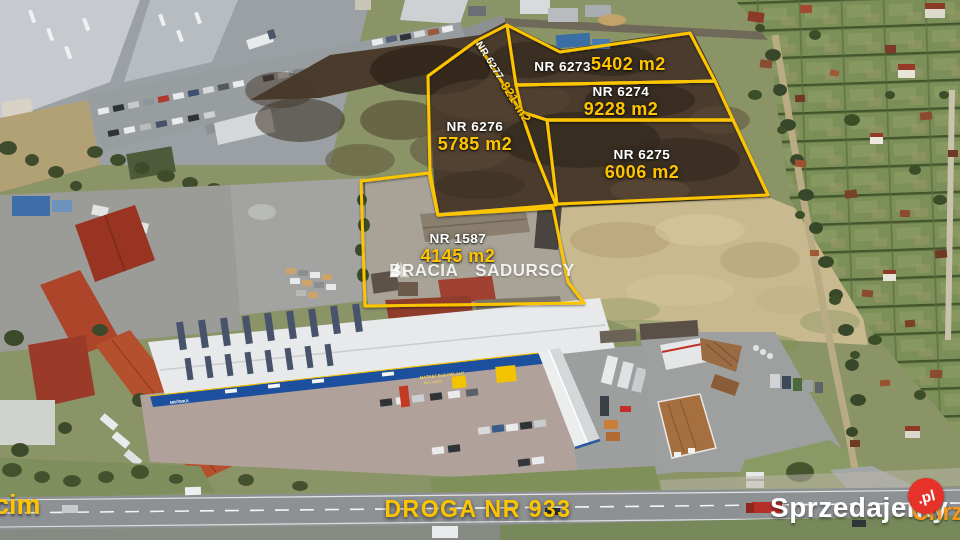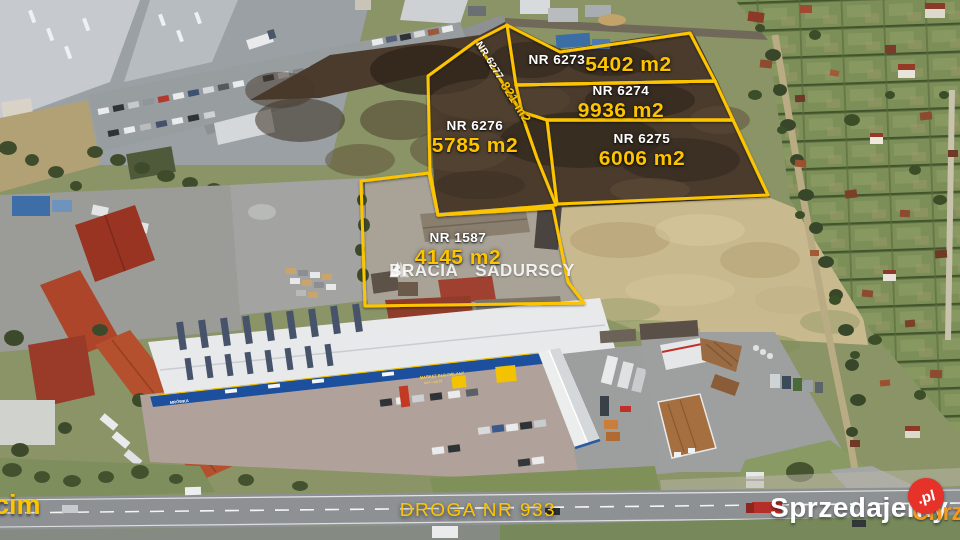--- a/index.html
+++ b/index.html
@@ -1,26 +1,26 @@
 <!DOCTYPE html>
 <html><head>
 <meta charset="utf-8">
 <style>
   html,body{margin:0;padding:0;background:#222;}
   .stage{position:relative;width:960px;height:540px;overflow:hidden;font-family:"Liberation Sans",sans-serif;background:#7d8f58;}
   .stage svg{position:absolute;left:0;top:0;}
   .label{position:absolute;transform:translate(-50%,-50%);text-align:center;white-space:nowrap;line-height:1.12;}
   .pl-id{font-size:13.5px;font-weight:700;color:#fff;text-shadow:0 1px 2px rgba(0,0,0,.85),0 0 4px rgba(0,0,0,.5);letter-spacing:.5px;}
-  .pl-area{font-size:21px;font-weight:800;color:#ffc400;text-shadow:0 1px 2px rgba(0,0,0,.85),0 0 5px rgba(0,0,0,.45);letter-spacing:.5px;}
-  .inline-label{display:flex;align-items:flex-start;}
+  .pl-area{font-size:18px;font-weight:800;color:#ffc400;text-shadow:0 1px 2px rgba(0,0,0,.85),0 0 5px rgba(0,0,0,.45);letter-spacing:.5px;}
+  .inline-label{display:flex;align-items:flex-end;}
   .strip-label{display:flex;align-items:center;gap:5px;transform:translate(-50%,-50%) rotate(58deg);}
   .strip-label .pl-id{font-size:10px;}
   .strip-label .pl-area{font-size:12.5px;}
   .watermark{display:flex;align-items:center;gap:17px;font-size:17px;font-weight:700;color:rgba(255,255,255,.88);letter-spacing:.5px;text-shadow:0 1px 2px rgba(0,0,0,.3);}
-  .road-name{font-size:19px;font-weight:400;color:#fdc500;letter-spacing:1.5px;text-shadow:0 2px 4px rgba(0,0,0,.65);}
+  .road-name{font-size:23px;font-weight:700;color:#fdc500;letter-spacing:1.5px;text-shadow:0 2px 4px rgba(0,0,0,.65);}
   .dir-left{position:absolute;left:-6px;top:490px;font-size:27px;font-weight:800;color:#fdc500;text-shadow:0 2px 3px rgba(0,0,0,.6);}
   .brand{position:absolute;left:770px;top:492px;font-size:28px;font-weight:800;color:#fff;letter-spacing:.5px;text-shadow:0 2px 3px rgba(0,0,0,.45);}
   .brand-tld{position:absolute;left:908px;top:478px;width:36px;height:36px;background:#e63228;border-radius:50%;display:flex;align-items:center;justify-content:center;color:#fff;font-size:15px;font-weight:800;transform:rotate(-14deg);box-shadow:0 1px 3px rgba(0,0,0,.4);}
   .dir-right{position:absolute;left:912px;top:499px;font-size:23px;font-weight:800;color:#f6991e;text-shadow:0 1px 2px rgba(0,0,0,.5);}
 </style>
 </head>
 <body>
 
 <div class="stage">
 
@@ -456,29 +456,29 @@
   <span>SADURSCY</span>
 </div>
 
 <div class="label inline-label" style="left:600px;top:64px;">
   <span class="pl-id">NR 6273</span>
   <span class="pl-area">5402 m2</span>
 </div>
 
 <div class="label" style="left:621px;top:102px;">
   <div class="pl-id">NR 6274</div>
-  <div class="pl-area">9936 m2</div>
+  <div class="pl-area">9228 m2</div>
 </div>
 
 <div class="label" style="left:475px;top:137px;">
   <div class="pl-id">NR 6276</div>
   <div class="pl-area">5785 m2</div>
 </div>
 
-<div class="label" style="left:642px;top:150px;">
+<div class="label" style="left:642px;top:165px;">
   <div class="pl-id">NR 6275</div>
   <div class="pl-area">6006 m2</div>
 </div>
 
 <div class="label" style="left:458px;top:249px;">
   <div class="pl-id">NR 1587</div>
   <div class="pl-area">4145 m2</div>
 </div>
 
 <div class="label strip-label" style="left:503px;top:82px;">

